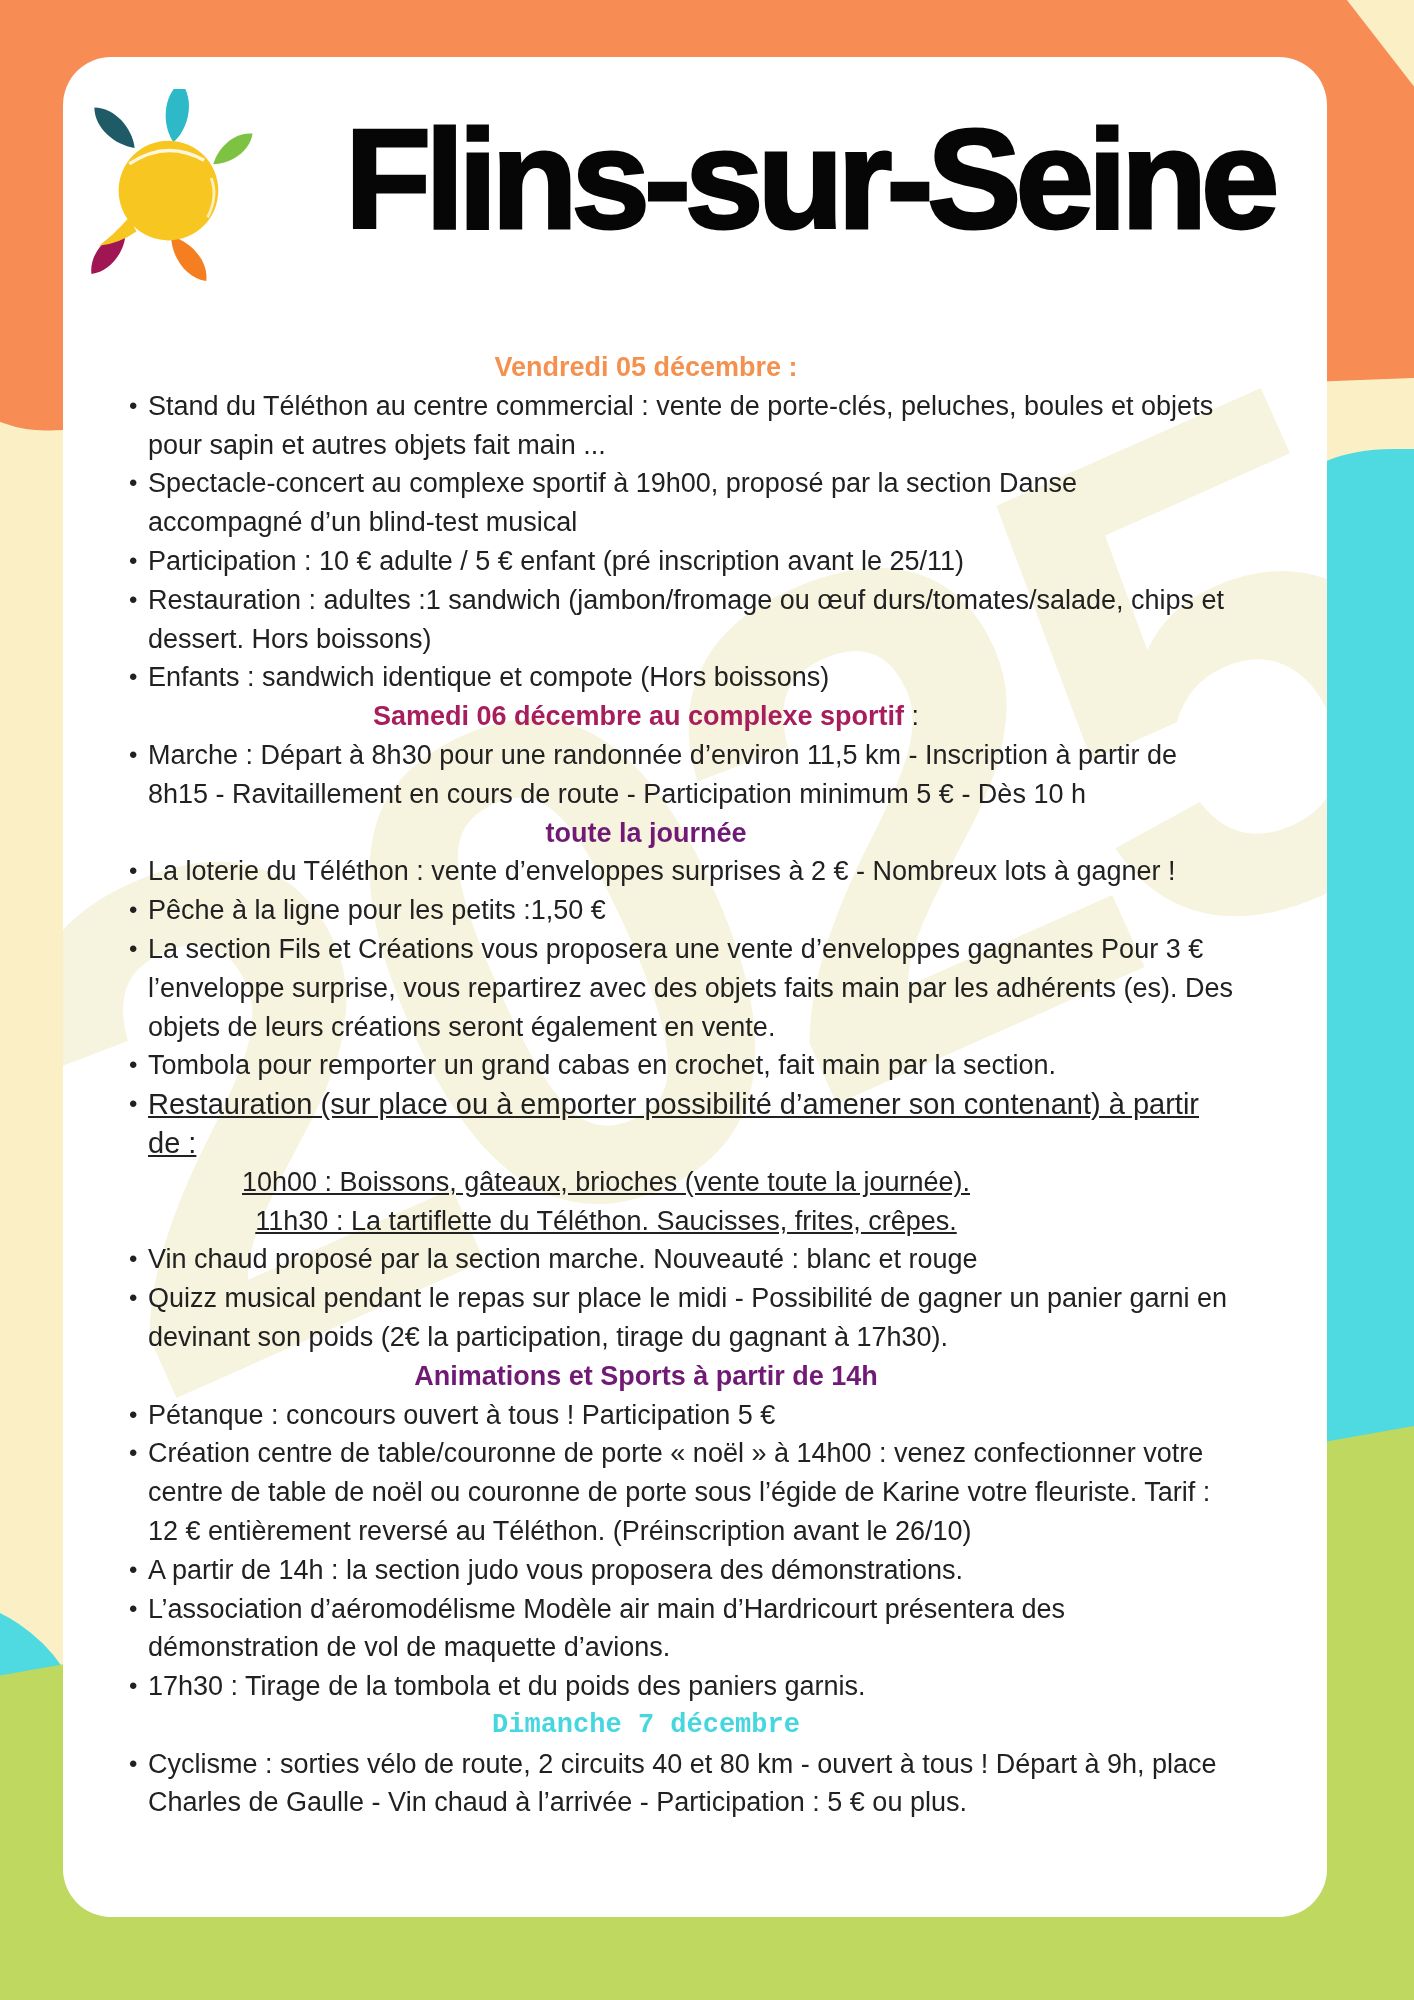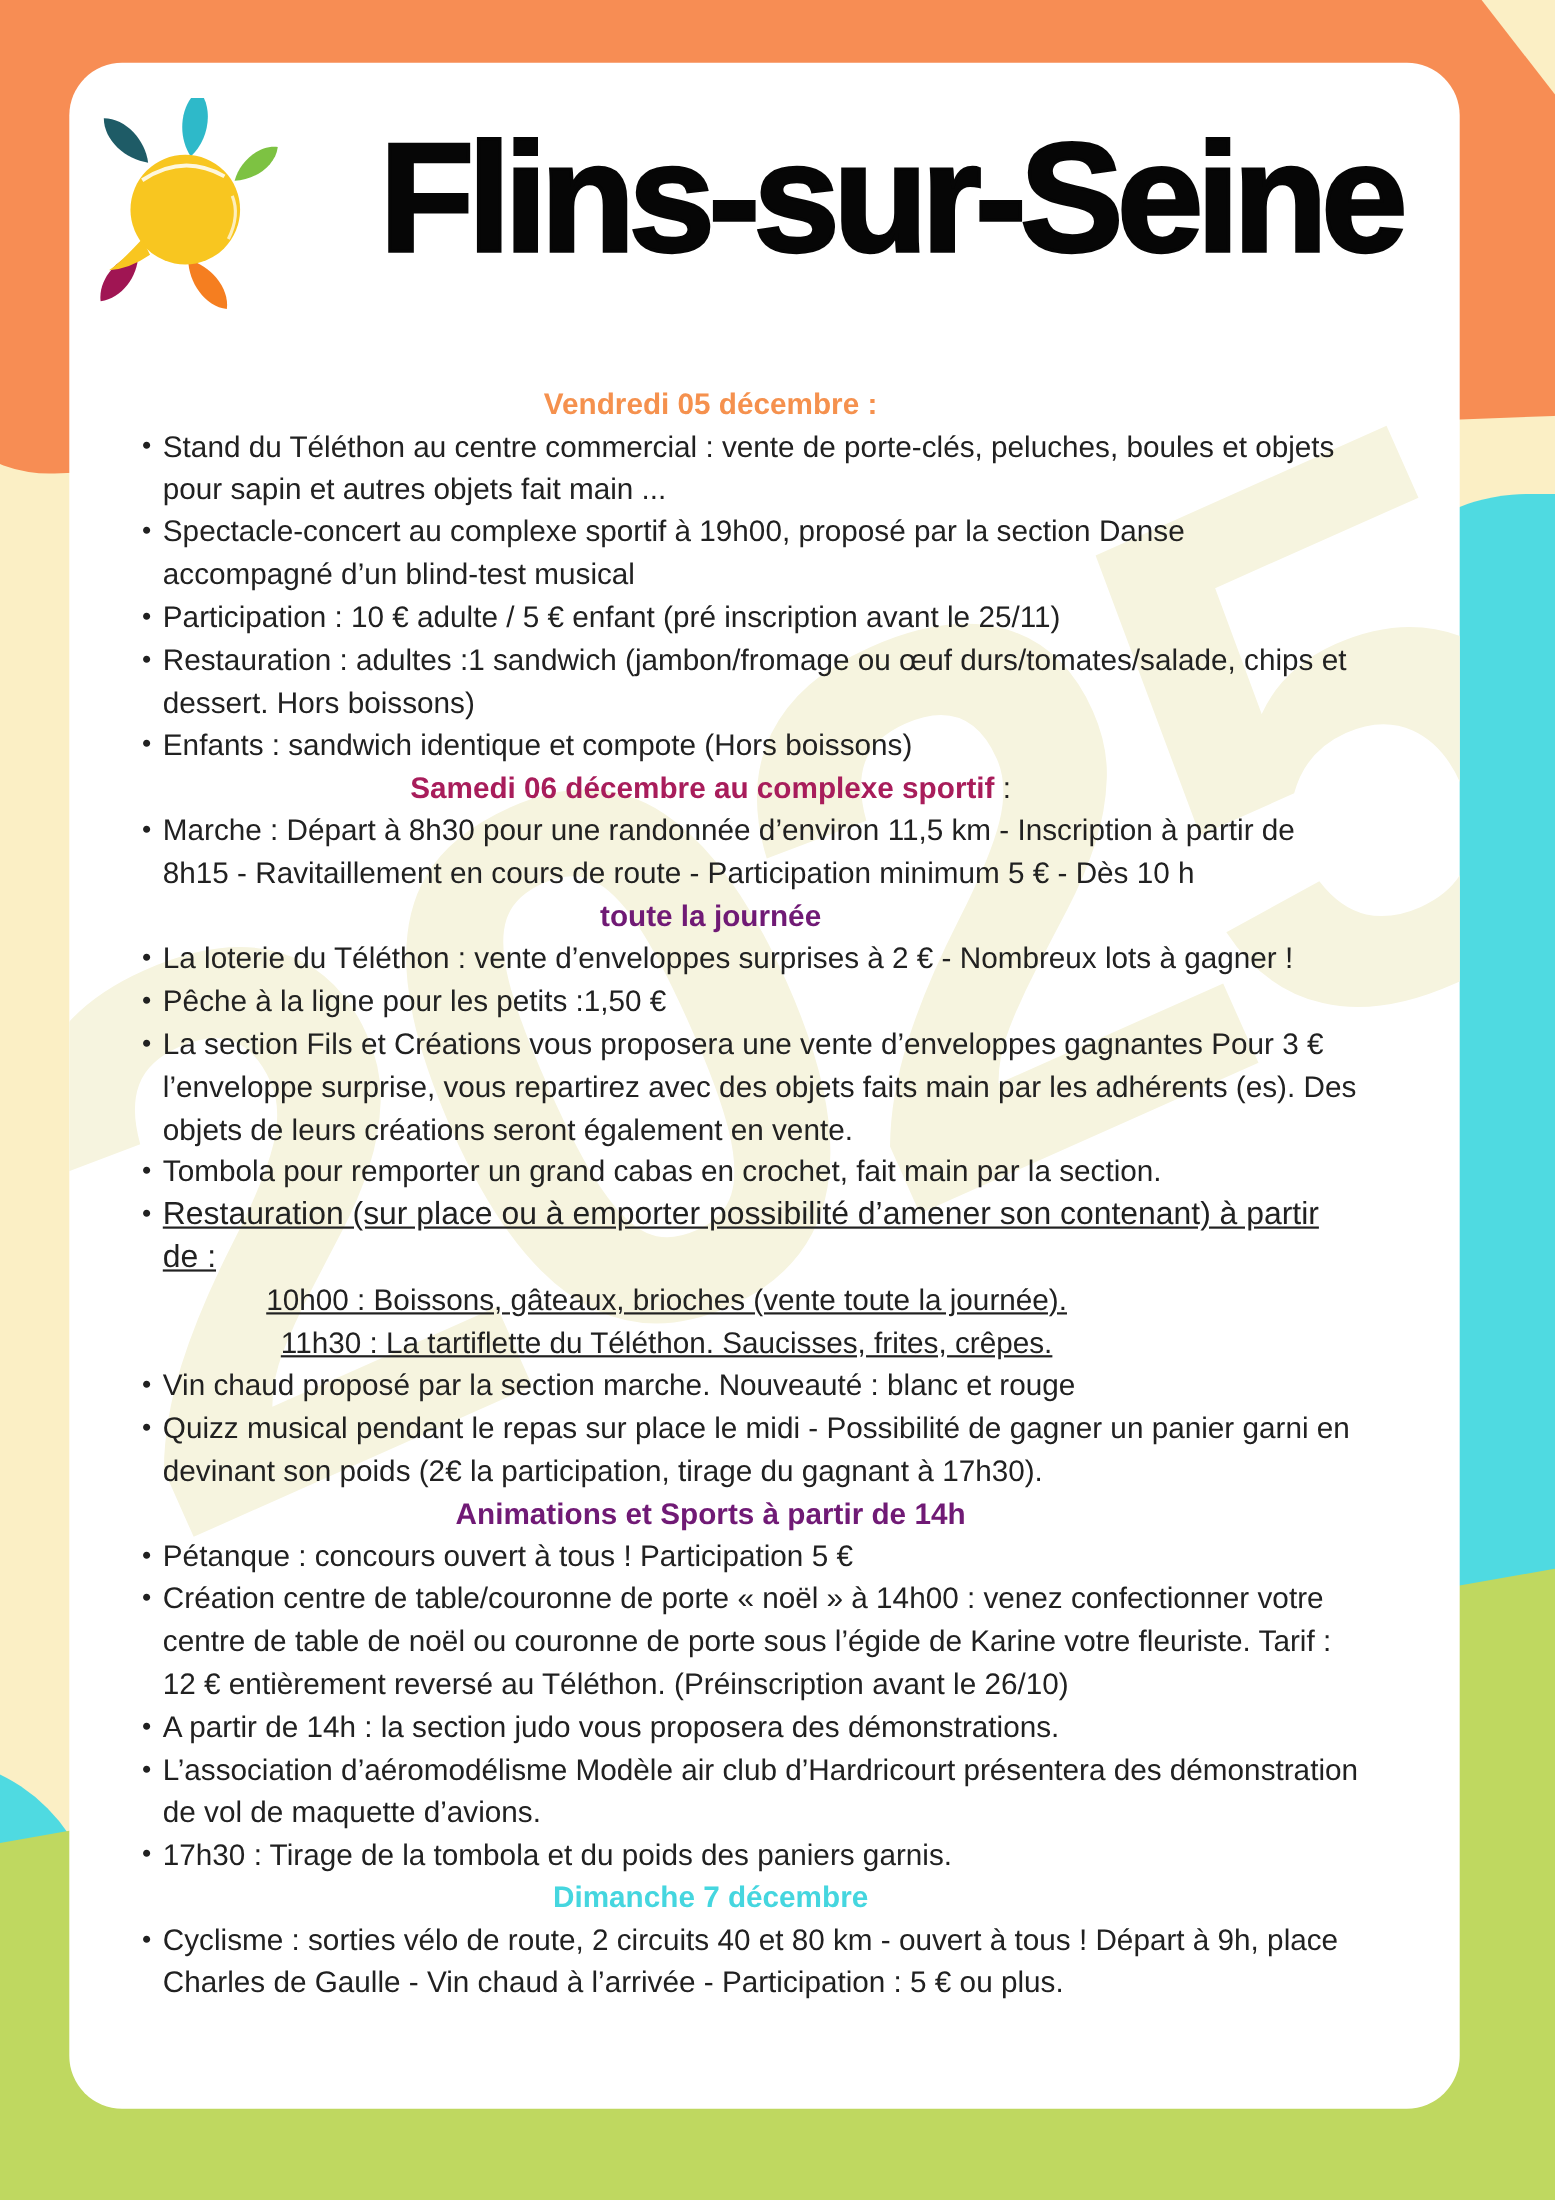--- a/index.html
+++ b/index.html
@@ -32,21 +32,21 @@
     font-size:141px;line-height:1;font-weight:bold;color:#060606;
     letter-spacing:-6px;-webkit-text-stroke:3px #060606;white-space:nowrap;}
   
   .content{position:absolute;left:62px;top:291px;width:1112px;
     font-size:27px;line-height:38.8px;color:#212121;}
   .heading{font-weight:bold;text-align:center;margin-right:70px;}
   .heading .h-suffix{font-weight:normal;color:#1f1f1f;}
   .heading.orange{color:#F5914E;}
   .heading.magenta{color:#A81D5B;}
   .heading.plainbold{color:#701a75;}
-  .heading.cyan{color:#45D6DF;}
+  .heading.cyan{color:#45D6DF;font-family:Liberation Mono, monospace;}
   .bullet{display:flex;align-items:flex-start;}
   .bullet .dot{width:19px;flex:0 0 19px;padding-left:4px;font-size:24px;}
   .bullet .btext{flex:1;}
   .bullet.small .btext{font-size:29px;text-decoration:underline;}
   .centerline{text-align:center;margin-right:150px;text-decoration:underline;}
 </style>
 </head>
 <body>
 
 <div class="canvas">
@@ -152,21 +152,21 @@
         <div class="bullet">
           <span class="dot">•</span>
           <span class="btext">Création centre de table/couronne de porte « noël » à 14h00 : venez confectionner votre centre de table de noël ou couronne de porte sous l’égide de Karine votre fleuriste. Tarif : 12 € entièrement reversé au Téléthon. (Préinscription avant le 26/10)</span>
         </div>
         <div class="bullet">
           <span class="dot">•</span>
           <span class="btext">A partir de 14h : la section judo vous proposera des démonstrations.</span>
         </div>
         <div class="bullet">
           <span class="dot">•</span>
-          <span class="btext">L’association d’aéromodélisme Modèle air club d’Hardricourt présentera des démonstration de vol de maquette d’avions.</span>
+          <span class="btext">L’association d’aéromodélisme Modèle air main d’Hardricourt présentera des démonstration de vol de maquette d’avions.</span>
         </div>
         <div class="bullet">
           <span class="dot">•</span>
           <span class="btext">17h30 : Tirage de la tombola et du poids des paniers garnis.</span>
         </div>
         <div class="heading cyan"><span class="h-main">Dimanche 7 décembre</span></div>
         <div class="bullet">
           <span class="dot">•</span>
           <span class="btext">Cyclisme : sorties vélo de route, 2 circuits 40 et 80 km - ouvert à tous ! Départ à 9h, place Charles de Gaulle - Vin chaud à l’arrivée - Participation : 5 € ou plus.</span>
         </div>

